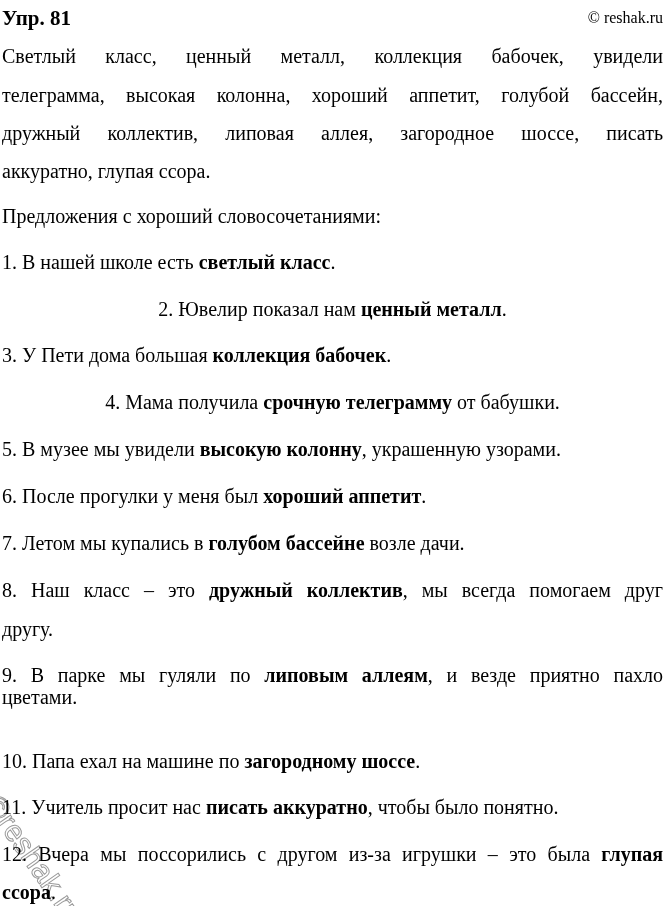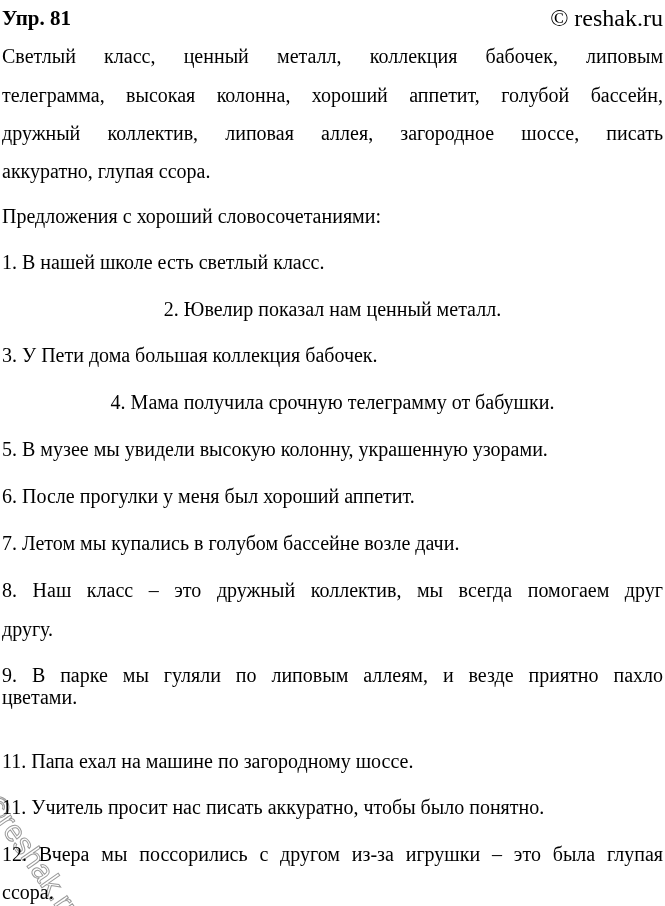--- a/index.html
+++ b/index.html
@@ -10,32 +10,32 @@
     }
     .header {
       position: absolute; left: 0; top: 4px; width: 665px; height: 30px;
     }
     .title {
       position: absolute; left: 2px; top: 1px;
       font-weight: bold; font-size: 21px; line-height: 26px;
     }
     .source {
       position: absolute; right: 2px; top: 1px;
-      font-size: 24px; line-height: 26px;
+      font-size: 16px; line-height: 26px;
     }
     .line {
       position: absolute; left: 2px; width: 661px;
       font-size: 20px; line-height: 26px; white-space: nowrap;
     }
     .justify {
       text-align: justify; text-align-last: justify;
       white-space: normal;
     }
     .u { text-decoration-thickness: 1px; text-underline-offset: 3px; }
-    b { font-weight: normal; margin-top: 16px; }
+    b { font-weight: bold; margin-top: 16px; }
     .watermark {
       position: absolute; left: 4px; top: 790px;
       width: 160px; height: 40px;
       transform-origin: 0 0;
       transform: rotate(55deg);
       font-family: "Liberation Sans", "DejaVu Sans", sans-serif;
       font-size: 30px; line-height: 30px;
       color: transparent;
       -webkit-text-stroke: 1px #9a9a9a;
       white-space: nowrap;
@@ -51,31 +51,31 @@
 </div>
 
 <div id="paragraph"></div>
 
 <div class="line" style="top:203px;">Предложения с хороший словосочетаниями:</div>
 
 <div id="sentences"></div>
 
 <div class="watermark">©reshak.ru</div>
 
-<div class="line justify" style="top: 43px;"><span>Светлый </span><span>кла</span><span class="u">сс</span><span>, </span><span>це</span><span class="u">нн</span><span>ый </span><span>мета</span><span class="u">лл</span><span>, </span><span>ко</span><span class="u">лл</span><span>екция </span><span>бабочек, </span><span>липовым</span></div>
+<div class="line justify" style="top: 43px;"><span>Светлый </span><span>кла</span><span class="u">сс</span><span>, </span><span>це</span><span class="u">нн</span><span>ый </span><span>мета</span><span class="u">лл</span><span>, </span><span>ко</span><span class="u">лл</span><span>екция </span><span>бабочек, </span><span>увидели</span></div>
 <div class="line justify" style="top: 82px;"><span>телегра</span><span class="u">мм</span><span>а, высокая </span><span>коло</span><span class="u">нн</span><span>а, хороший </span><span>а</span><span class="u">пп</span><span>етит, голубой </span><span>ба</span><span class="u">сс</span><span>ейн,</span></div>
 <div class="line justify" style="top: 120px;"><span>дружный </span><span>ко</span><span class="u">лл</span><span>ектив, липовая </span><span>а</span><span class="u">лл</span><span>ея, загородное </span><span>шо</span><span class="u">сс</span><span>е, писать</span></div>
 <div class="line" style="top: 158px;"><span>а</span><span class="u">кк</span><span>уратно, глупая </span><span class="u">сс</span><span>ора.</span></div>
 <div class="line" style="top: 249px;"><span>1. В нашей школе есть </span><b>светлый класс</b><span>.</span></div>
 <div class="line" style="top: 296px; text-align: center;"><span>2. Ювелир показал нам </span><b>ценный металл</b><span>.</span></div>
 <div class="line" style="top: 342px;"><span>3. У Пети дома большая </span><b>коллекция бабочек</b><span>.</span></div>
 <div class="line" style="top: 389px; text-align: center;"><span>4. Мама получила </span><b>срочную телеграмму</b><span> от бабушки.</span></div>
 <div class="line" style="top: 436px;"><span>5. В музее мы увидели </span><b>высокую колонну</b><span>, украшенную узорами.</span></div>
 <div class="line" style="top: 483px;"><span>6. После прогулки у меня был </span><b>хороший аппетит</b><span>.</span></div>
 <div class="line" style="top: 530px;"><span>7. Летом мы купались в </span><b>голубом бассейне</b><span> возле дачи.</span></div>
 <div class="line justify" style="top: 577px;"><span>8. Наш класс – это </span><b>дружный коллектив</b><span>, мы всегда помогаем друг</span></div>
 <div class="line" style="top: 616px;"><span>другу.</span></div>
 <div class="line justify" style="top: 662px;"><span>9. В парке мы гуляли по </span><b>липовым аллеям</b><span>, и везде приятно пахло</span></div>
 <div class="line" style="top: 684px;"><span>цветами.</span></div>
-<div class="line" style="top: 748px;"><span>11. Папа ехал на машине по </span><b>загородному шоссе</b><span>.</span></div>
+<div class="line" style="top: 748px;"><span>10. Папа ехал на машине по </span><b>загородному шоссе</b><span>.</span></div>
 <div class="line" style="top: 794px;"><span>11. Учитель просит нас </span><b>писать аккуратно</b><span>, чтобы было понятно.</span></div>
 <div class="line justify" style="top: 841px;"><span>12. Вчера мы поссорились с другом из-за игрушки – это была </span><b>глупая</b></div>
 <div class="line" style="top: 879px;"><b>ссора</b><span>.</span></div>
 
 </body></html>

